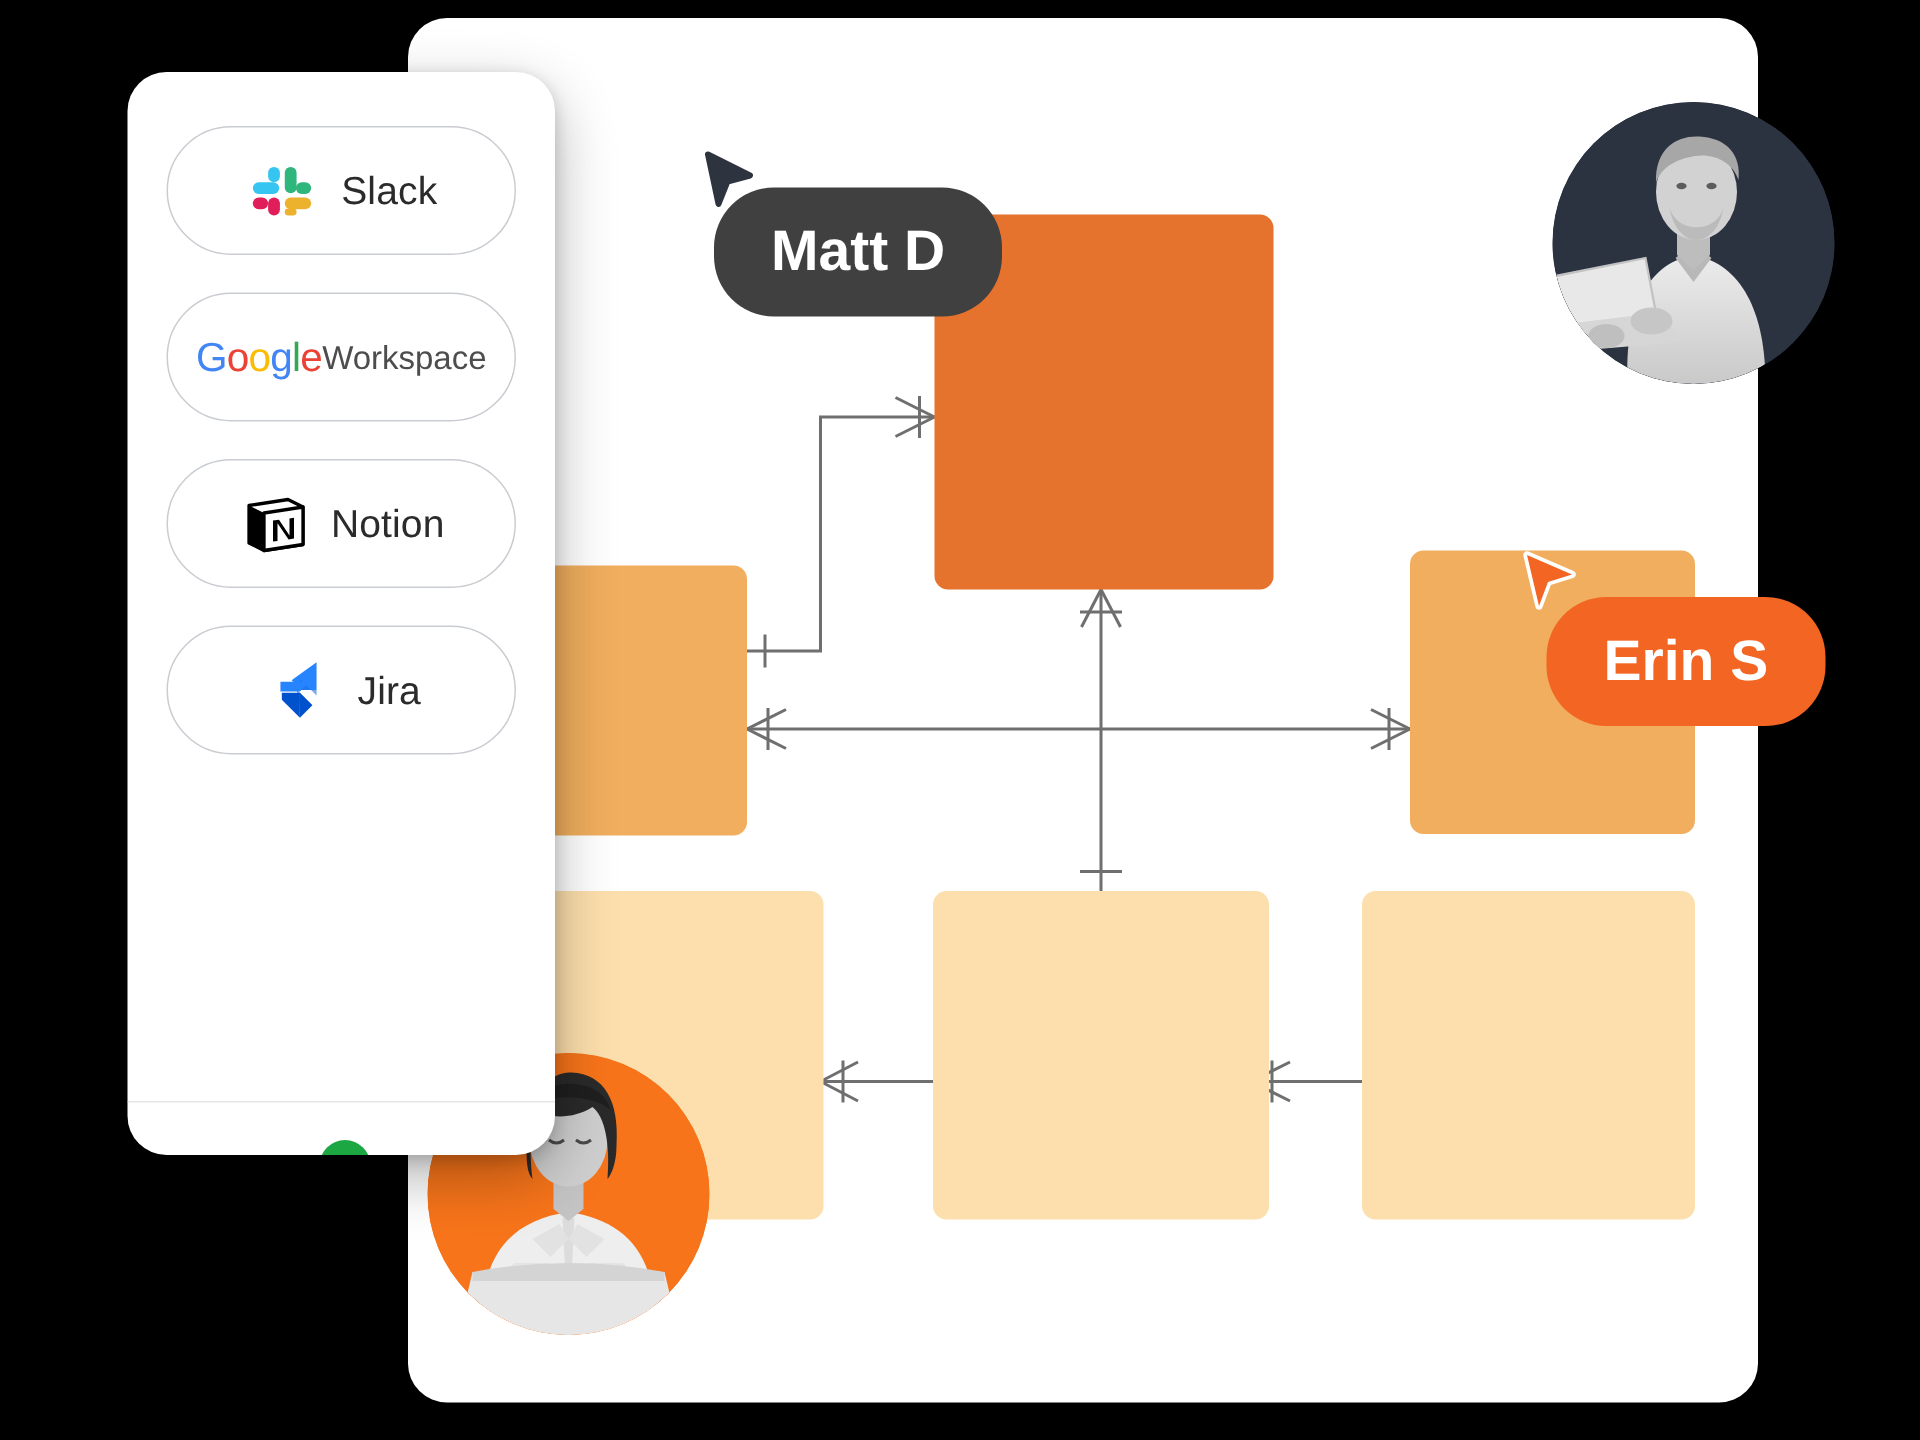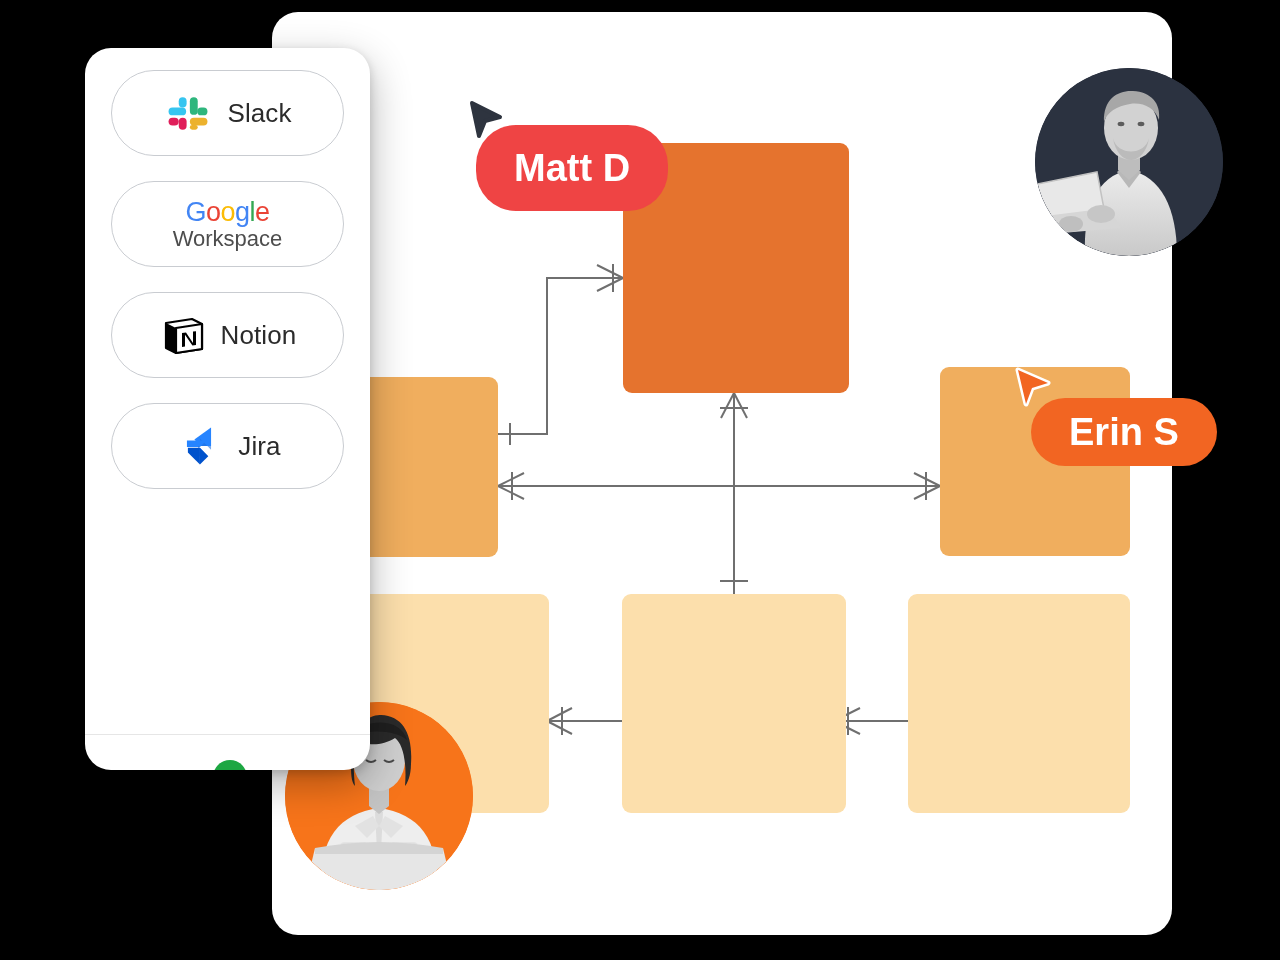--- a/index.html
+++ b/index.html
@@ -30,35 +30,35 @@
   
   .phone{
     position:absolute;
     left:85px; top:48px;
     width:285px; height:722px;
     background:#ffffff;
     border-radius:26px;
     box-shadow:0 14px 40px rgba(0,0,0,0.30), 0 3px 10px rgba(0,0,0,0.16);
     overflow:hidden;
   }
-  .pill-list{padding:22px 26px 0 26px;}
+  .pill-list{padding:36px 26px 0 26px;}
   .pill{
     box-sizing:border-box;
     height:86px;
     border:1.4px solid #c9ccd1;
     border-radius:44px;
     display:flex;align-items:center;justify-content:center;
     gap:14px;
     margin-bottom:25px;
     background:#fff;
   }
   .pill-label{font-size:26px;color:#2b2b2b;letter-spacing:.1px;line-height:1;}
   .pill-ico{flex:0 0 auto;display:block;}
 
-  .g-label{display:flex;flex-direction:column;align-items:center;line-height:1.0;}
+  .g-label{display:flex;flex-direction:row;align-items:center;line-height:1.0;}
   .g-word{font-size:27px;letter-spacing:-.5px;}
   .g-b{color:#4285F4;}.g-r{color:#EA4335;}.g-y{color:#FBBC05;}.g-g{color:#34A853;}
   .g-sub{font-size:22px;color:#4d4d4d;margin-top:2px;}
 
   .o365-text{font-size:27px;color:#EB3C00;letter-spacing:-.2px;}
 
   .panel-divider{
     position:absolute;left:0;top:686px;width:285px;height:1px;background:#e6e6e6;
   }
   .check-circle{
@@ -70,22 +70,22 @@
 
   
   .cursor-wrap{position:absolute;}
   .cursor-pill{
     display:inline-flex;align-items:center;justify-content:center;
     border-radius:40px;
     font-weight:bold;
     color:#fff;
     white-space:nowrap;
   }
-  .cur-matt{background:#ef4444;font-size:38px;padding:0 38px;height:86px;}
-  .cur-erin{background:#F26522;font-size:38px;padding:0 38px;height:68px;}
+  .cur-matt{background:#404040;font-size:38px;padding:0 38px;height:86px;}
+  .cur-erin{background:#F26522;font-size:38px;padding:0 38px;height:86px;}
 
   
   .avatar{position:absolute;width:188px;height:188px;border-radius:50%;overflow:hidden;}
   .av-dark{background:#2B3240;}
   .av-orange{background:#F7741A;}
   .av-photo{position:absolute;left:0;top:0;width:100%;height:100%;}
 </style>
 </head>
 <body>
 

